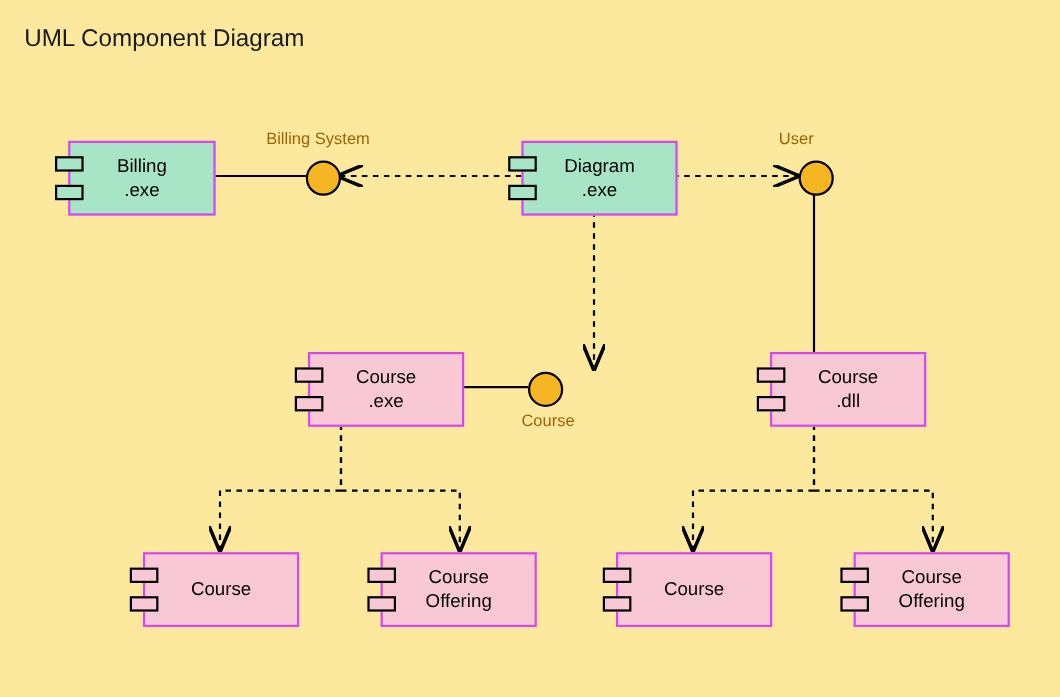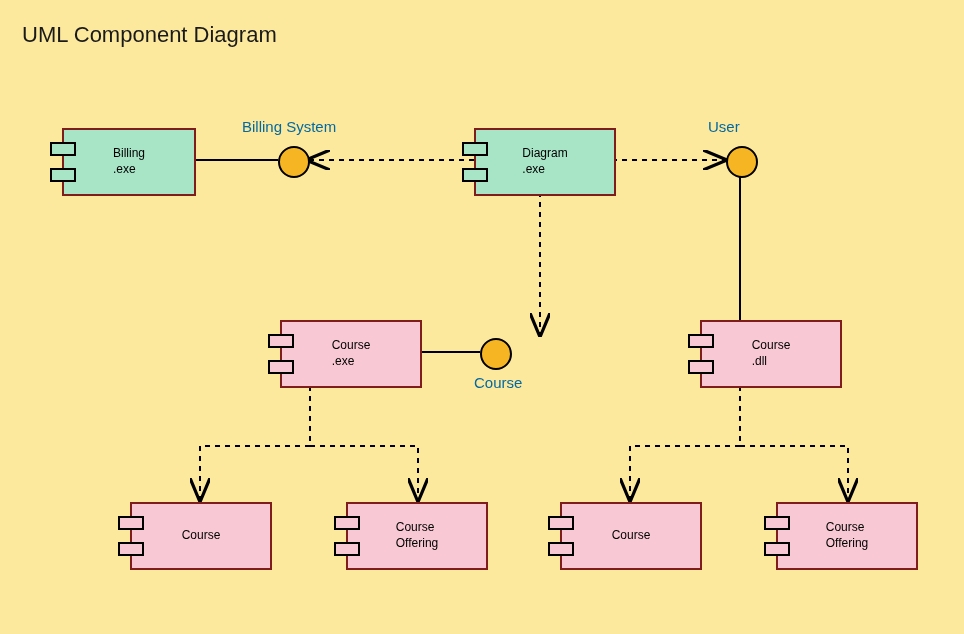--- a/index.html
+++ b/index.html
@@ -1,23 +1,23 @@
 <!DOCTYPE html>
 <html><head>
 <meta charset="utf-8">
 <style>
 body{margin:0;background:#fce99e;font-family:Arial,sans-serif;width:964px;height:634px;position:relative;overflow:hidden}
 .title{position:absolute;left:22px;top:22px;font-size:22px;font-weight:normal;color:#1a1a1a}
-.comp{position:absolute;border:2px solid #7f1d1d;display:flex;align-items:center;justify-content:center;text-align:left;font-size:12px;line-height:1.3}
+.comp{position:absolute;border:2px solid #d946ef;display:flex;align-items:center;justify-content:center;text-align:center;font-size:17px;line-height:1.3}
 .green{background:#a8e4c6}
 .pink{background:#f8c9d4}
 .tabs{position:absolute;left:-14px;top:50%;transform:translateY(-50%);width:26px;height:40px;display:flex;flex-direction:column;justify-content:space-between}
 .tab{width:26px;height:14px;border:2px solid #000;box-sizing:border-box}
 .ball{position:absolute;width:28px;height:28px;border-radius:50%;background:#f6b623;border:2px solid #000}
-.lbl{position:absolute;font-size:15px;color:#0369a1}
+.lbl{position:absolute;font-size:15px;color:#a16207}
 svg{position:absolute;left:0;top:0;pointer-events:none}
 </style>
 </head>
 <body>
 
 <div class="title">UML Component Diagram</div>
 
 <svg width="964" height="634">
 <defs>
 <marker id="ah" markerWidth="12" markerHeight="10" refX="11" refY="5" orient="auto">

